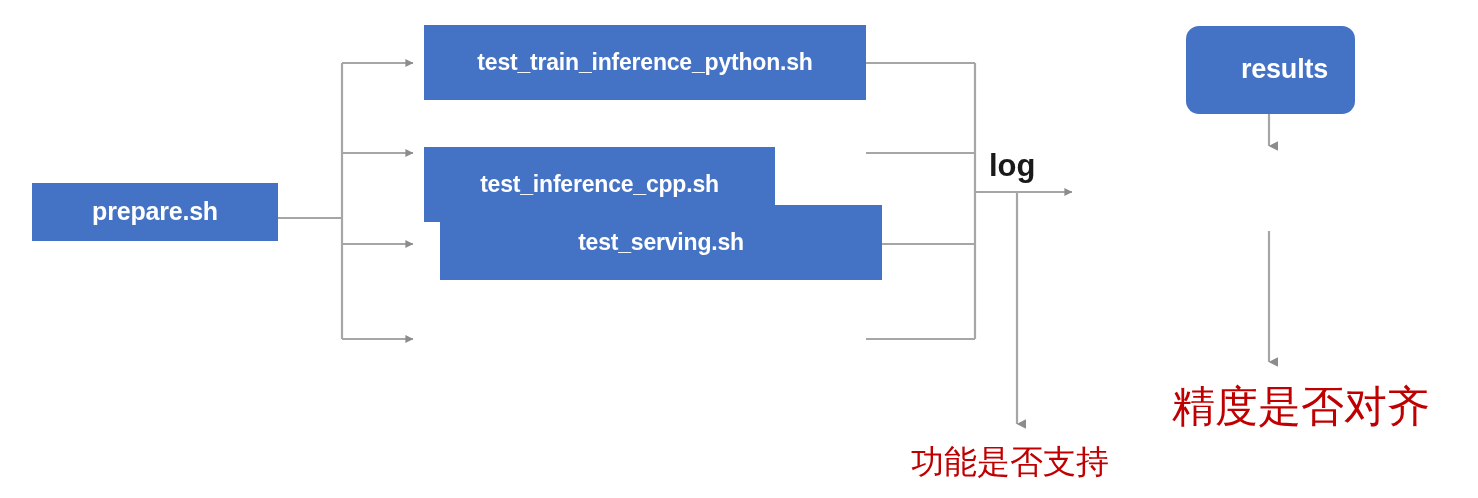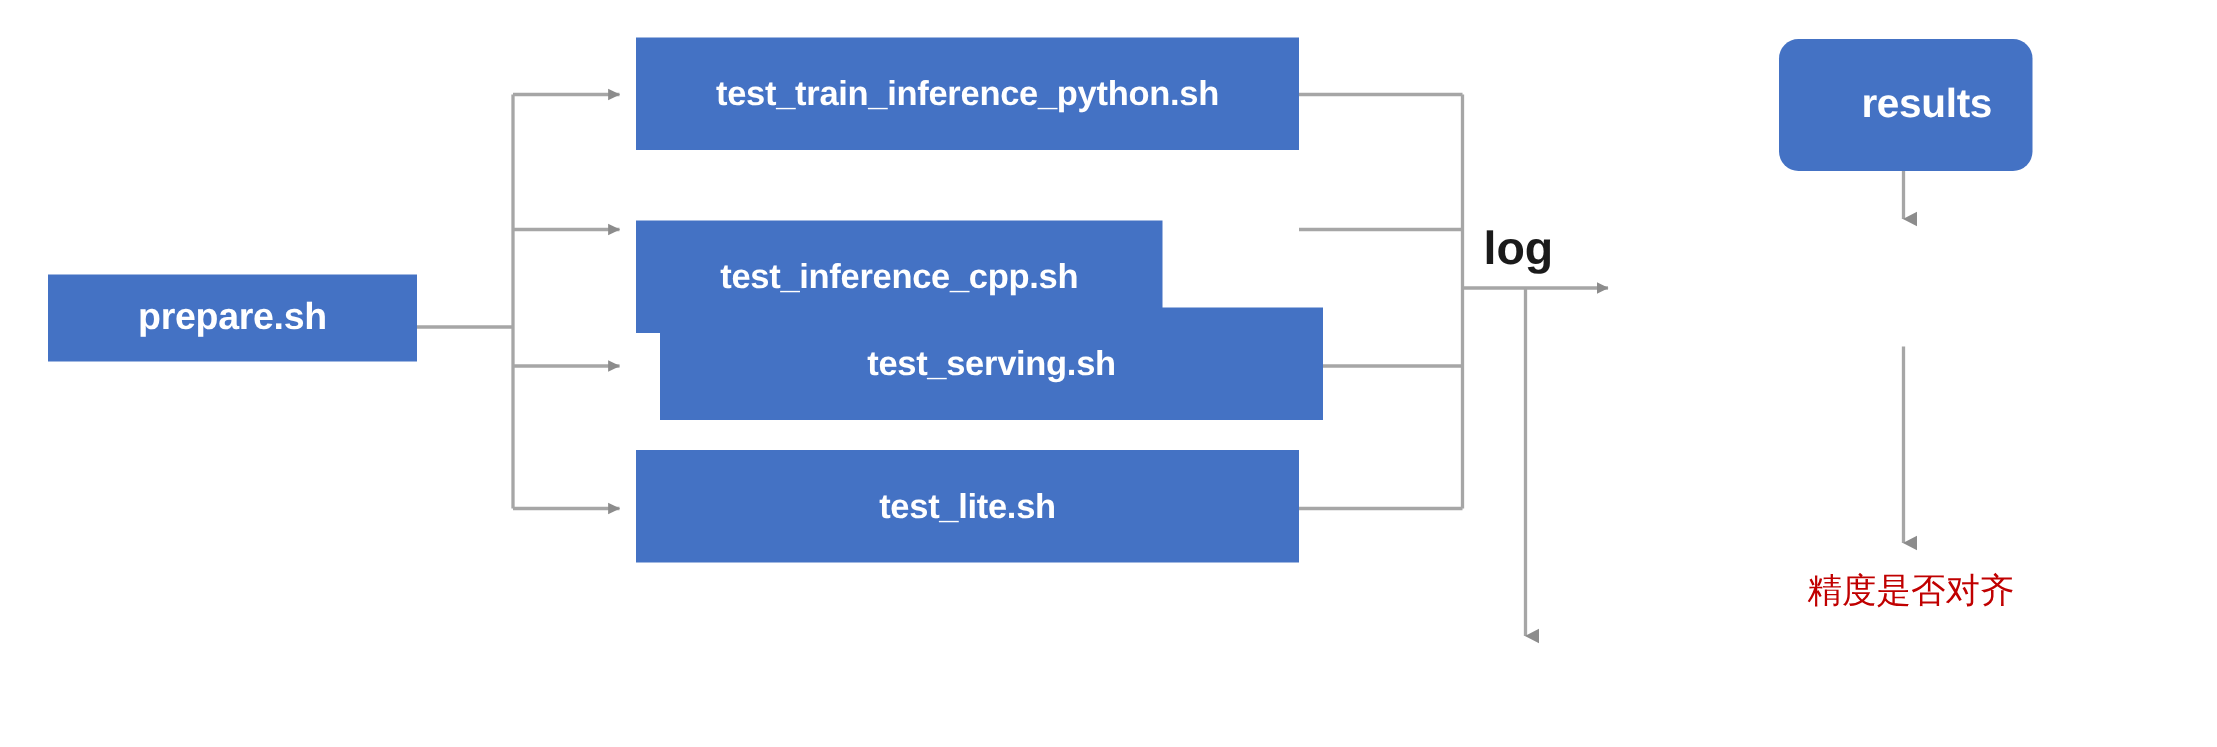--- a/index.html
+++ b/index.html
@@ -105,27 +105,25 @@
   </div>
 
   <div class="node" style="left:424px; top:115px; width:351px; height:75px; font-size:23px;margin-top:32px;">
     <span>test_inference_cpp.sh</span>
   </div>
 
   <div class="node" style="left:440px; top:205px; width:442px; height:75px; font-size:23px;">
     <span>test_serving.sh</span>
   </div>
 
-  <div class="node" style="left:424px; top:300px; width:442px; height:75px; font-size:23px;">
-    <span>test_lite.sh</span>
-  </div>
 
   <div class="node rounded" style="left:1186px; top:26px; width:169px; height:88px; font-size:27px;padding-left:28px;">
     <span>results</span>
   </div>
 
 
   <div class="label-plain" style="left:989px; top:148px; font-size:31px;">log</div>
 
+  <div class="label-red" style="left:911px; top:440px; font-size:33px;">功能是否支持</div>
 
-  <div class="label-red" style="left:1172px; top:378px; font-size:23px;margin-left:33px;">精度是否对齐</div>
+  <div class="label-red" style="left:1172px; top:378px; font-size:43px;">精度是否对齐</div>
 
 </div>
 
 </body></html>

